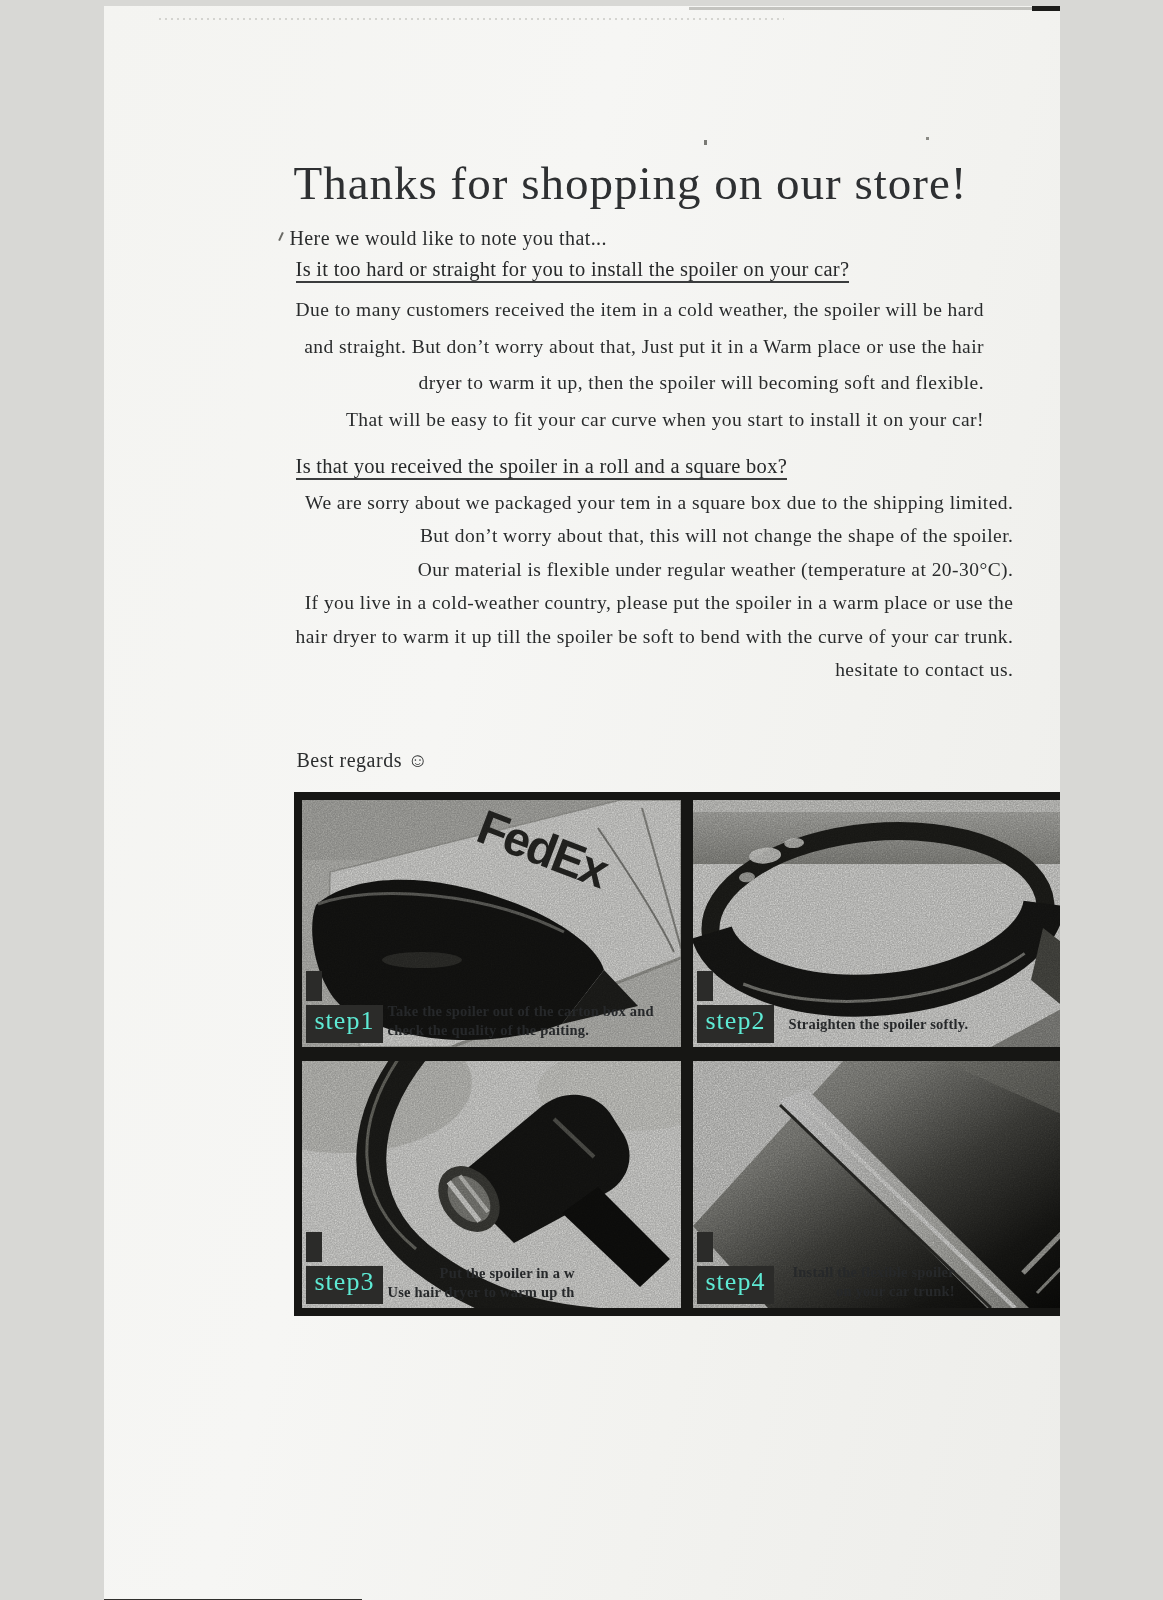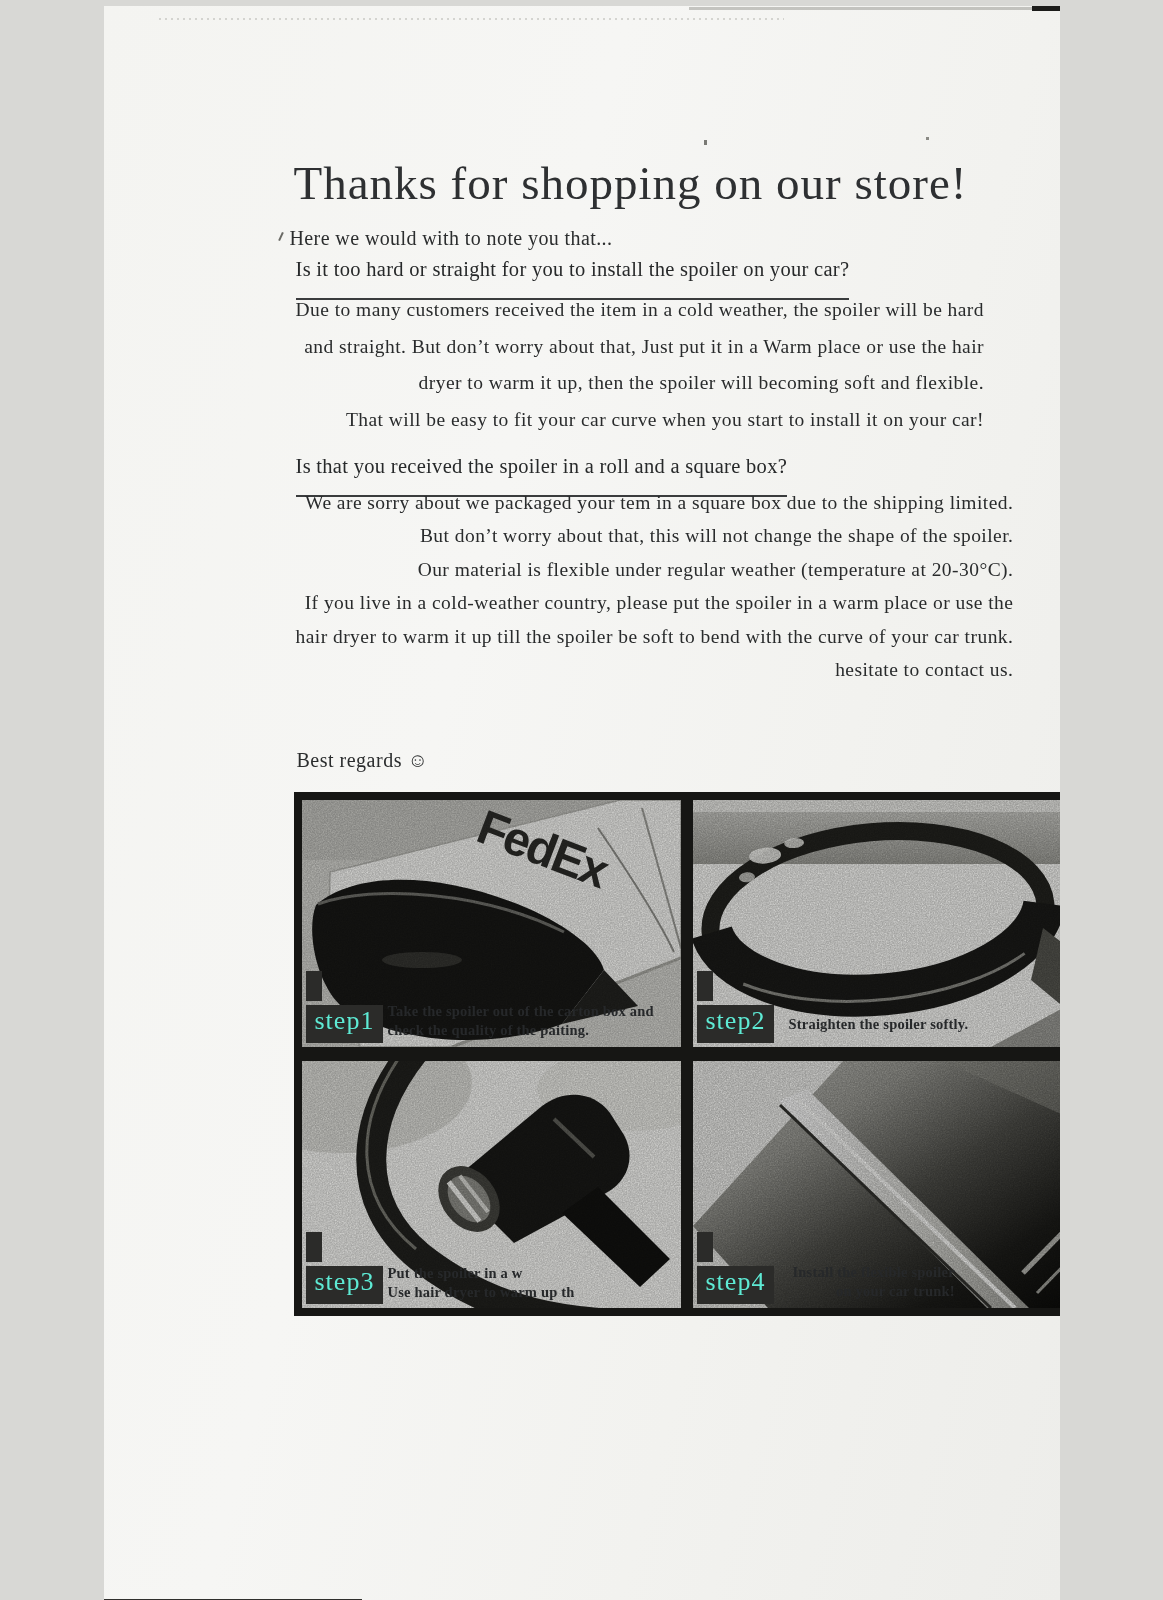--- a/index.html
+++ b/index.html
@@ -4,21 +4,21 @@
 <style>
   html,body{margin:0;padding:0;background:#d8d8d5;}
   #page{
     position:relative;width:956px;height:1600px;margin:6px auto;overflow:hidden;
     background:linear-gradient(105deg,#f4f4f1 0%,#f6f6f4 38%,#f2f2ef 68%,#ededea 100%);
     font-family:"Liberation Serif", serif;color:#2b2d2e;
   }
   .abs{position:absolute;}
   #title{left:190px;top:150px;font-size:47px;letter-spacing:1px;color:#2e3032;white-space:nowrap;}
   #intro{left:186px;top:221px;font-size:20px;letter-spacing:.4px;white-space:nowrap;}
-  .heading{font-size:20.5px;letter-spacing:.3px;white-space:nowrap;border-bottom:2px solid #3a3c3d;padding-bottom:17px;color:#27292a;}
+  .heading{font-size:20.5px;letter-spacing:.3px;white-space:nowrap;border-bottom:2px solid #3a3c3d;padding-bottom:0;color:#27292a;}
   #h1{left:192px;top:252px;}
   #h2{left:192px;top:449px;}
   .para{left:192px;font-size:19.5px;letter-spacing:.45px;color:#292b2c;}
   .para .bl{white-space:nowrap;text-align:right;}
   #p1{top:286px;}
   #p1 .bl{line-height:36.5px;}
   #p2{top:480px;}
   #p2 .bl{line-height:33.4px;}
   #closing{left:193px;top:743px;font-size:20px;letter-spacing:.5px;}
 
@@ -32,21 +32,21 @@
   #pnl4{left:399px;top:269px;text-align:right;}
   .steplabel{
     position:absolute;left:4px;bottom:4px;background:#2b2b29;color:#5eead4;
     font-size:26px;letter-spacing:1px;padding:2px 9px 8px 9px;line-height:28px;
   }
   .notch{position:absolute;left:4px;bottom:46px;width:16px;height:30px;background:#2b2b29;}
   .caption{position:absolute;font-size:14.5px;font-weight:bold;color:#26282a;line-height:19px;letter-spacing:.2px;}
   .caption div{white-space:nowrap;}
   #cap1{left:86px;bottom:7px;}
   #cap2{left:96px;bottom:13px;}
-  #cap3{left:86px;bottom:6px;}
+  #cap3{left:86px;bottom:6px;text-align:right;}
   #cap4{left:100px;bottom:7px;}
 
   
   .speck{position:absolute;background:#666;}
   #micronoise{left:55px;top:12px;width:625px;height:2px;opacity:.65;
     background:repeating-linear-gradient(90deg,#c2c2bd 0 2px,transparent 2px 6px);}
   #topline-faint{left:585px;top:1px;width:350px;height:3px;background:#9a9a96;opacity:.55;}
   #topline-dark{left:928px;top:0;width:212px;height:5px;background:#1c1c1a;}
   #topvline{left:1130px;top:0;width:3px;height:16px;background:#55554f;}
   #rightshade{left:1152px;top:0;width:11px;height:1600px;background:linear-gradient(90deg,rgba(0,0,0,0) 0%,rgba(90,90,85,.18) 100%);}
@@ -68,21 +68,21 @@
   <div class="abs speck" style="left:600px;top:134px;width:3px;height:5px;background:#7a7a75;"></div>
   <div class="abs speck" style="left:822px;top:131px;width:3px;height:3px;background:#8a8a85;"></div>
   <div class="abs speck" style="left:176px;top:226px;width:2px;height:9px;background:#6a6a65;transform:rotate(25deg);"></div>
   <div class="abs speck" style="left:990px;top:640px;width:3px;height:3px;background:#55554f;"></div>
   <div class="abs speck" style="left:1010px;top:644px;width:3px;height:3px;background:#6a6a64;"></div>
   <div class="abs speck" style="left:1002px;top:1250px;width:3px;height:4px;background:#3a3a36;box-shadow:7px 4px 0 #4a4a45,-3px 7px 0 #55554f;"></div>
   <div class="abs speck" style="left:1090px;top:1486px;width:2px;height:9px;background:#8a8a84;transform:rotate(20deg);"></div>
   <div class="abs speck" style="left:1038px;top:1552px;width:6px;height:13px;background:#3d3d39;border-radius:3px;transform:rotate(-15deg);"></div>
 
   <div class="abs" id="title">Thanks for shopping on our store!</div>
-  <div class="abs" id="intro">Here we would with to note you that...</div>
+  <div class="abs" id="intro">Here we would like to note you that...</div>
 
   <div class="abs heading" id="h1">Is it too hard or straight for you to install the spoiler on your car?</div>
   <div class="abs para" id="p1">
     <div class="bl">Due to many customers received the item in a cold weather, the spoiler will be hard</div>
     <div class="bl">and straight. But don’t worry about that, Just put it in a Warm place or use the hair</div>
     <div class="bl">dryer to warm it up, then the spoiler will becoming soft and flexible.</div>
     <div class="bl">That will be easy to fit your car curve when you start to install it on your car!</div>
   </div>
 
   <div class="abs heading" id="h2">Is that you received the spoiler in a roll and a square box?</div>

